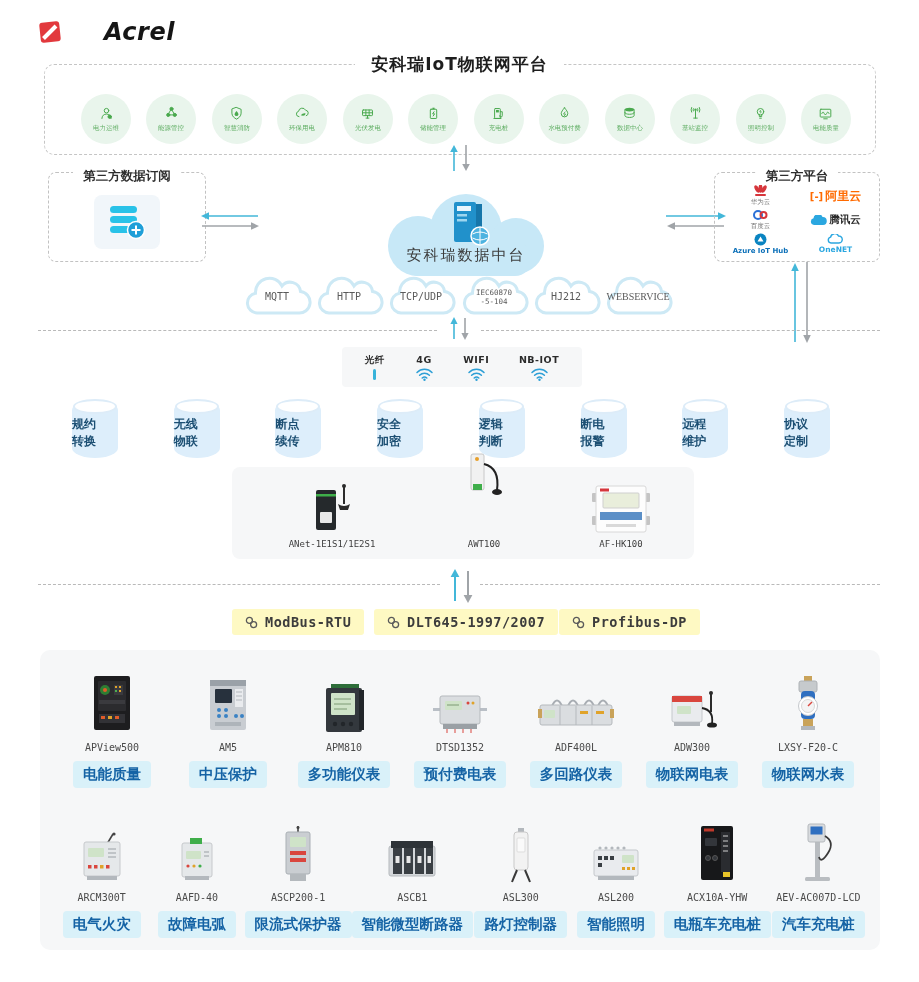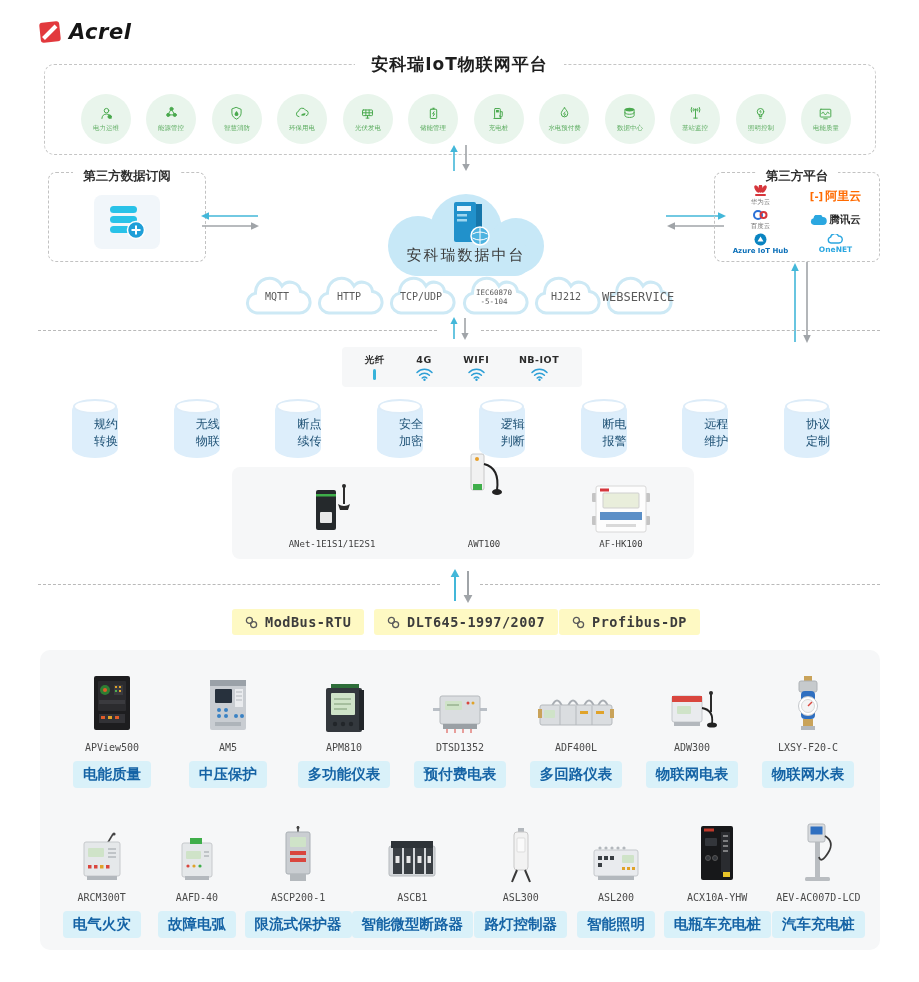--- a/index.html
+++ b/index.html
@@ -1,21 +1,21 @@
 <!DOCTYPE html>
 <html><head>
 <meta charset="utf-8">
 <style>
   * { margin:0; padding:0; box-sizing:border-box; }
   body { background:#fff; font-family:"DejaVu Sans", sans-serif; }
   .page { position:relative; width:919px; height:982px; background:#fff; overflow:hidden; }
 
   
   .logo { position:absolute; left:36px; top:18px; display:flex; align-items:center; gap:5px; }
-  .logo-text { font-size:21px; font-weight:bold; font-style:italic; color:#151515; letter-spacing:.5px; }
+  .logo-text { font-size:24px; font-weight:bold; font-style:italic; color:#151515; letter-spacing:.5px;margin-left:35px; }
 
   
   .platform-box { position:absolute; left:44px; top:64px; width:832px; height:91px; border:1px dashed #c5c5c5; border-radius:10px; }
   .platform-title { position:absolute; left:0; right:0; top:53px; text-align:center; z-index:2; }
   .platform-title span { background:#fff; padding:0 16px; font-size:17px; font-weight:bold; color:#1e1e1e; letter-spacing:1px; }
   .apps { position:absolute; left:36px; right:24px; top:29px; display:flex; justify-content:space-between; }
   .app { width:50px; height:50px; border-radius:50%; background:#e9f5ec; display:flex; flex-direction:column; align-items:center; justify-content:center; gap:1px; }
   .app svg { width:17px; height:17px; stroke:#4aa94e; stroke-width:1.4; stroke-linecap:round; stroke-linejoin:round; fill:none; }
   .app-label { font-size:7px; color:#5fae63; white-space:nowrap; transform:scale(.92); }
 
@@ -55,21 +55,21 @@
   .conn { position:absolute; left:342px; top:347px; width:240px; height:40px; background:#f6f7f8; border-radius:4px; display:flex; align-items:center; justify-content:space-around; padding:0 8px; }
   .conn-item { display:flex; flex-direction:column; align-items:center; gap:2px; }
   .conn-label { font-size:9.5px; font-weight:bold; color:#2b2b2b; letter-spacing:.5px; }
   .fiber-bar { width:3px; height:11px; background:#38b3da; border-radius:2px; }
 
   
   .caps { position:absolute; left:72px; top:400px; width:758px; display:flex; justify-content:space-between; }
   .cyl { position:relative; width:46px; height:58px; }
   .cyl-body { position:absolute; inset:0; background:#ddeefb; border-radius:23px / 10px; }
   .cyl-top { position:absolute; left:1px; top:-1px; width:44px; height:15px; background:#fff; border:2.5px solid #ddecf8; border-radius:50%; }
-  .cyl-label { position:absolute; left:0; right:0; top:16px; text-align:right; font-size:12px; font-weight:normal; color:#1c4f73; line-height:1.45; white-space:pre-line; }
+  .cyl-label { position:absolute; left:0; right:0; top:16px; text-align:left; font-size:12px; font-weight:bold; color:#1c4f73; line-height:1.45; white-space:pre-line; }
 
   
   .gw-box { position:absolute; left:232px; top:467px; width:462px; height:92px; background:#f6f7f8; border-radius:8px; }
   .gw { position:absolute; bottom:10px; display:flex; flex-direction:column; align-items:center; }
   .gw-model { margin-top:3px; font-family:"DejaVu Sans Mono",monospace; font-size:9px; color:#3d3d3d; }
 
   
   .bus-pill { position:absolute; top:609px; display:inline-flex; align-items:center; gap:7px; background:#fef9c3; border-radius:3px; padding:5px 13px; }
   .bus-pill span { font-family:"DejaVu Sans Mono",monospace; font-size:13.5px; font-weight:bold; color:#3c3c3c; letter-spacing:.5px; white-space:nowrap; }
 
@@ -331,21 +331,21 @@
   <div class="pcloud" style="left:531px;">
     <svg viewBox="0 0 70 46">
         <path d="M15 41 a10 10 0 0 1 -1.5 -19.8 A14 14 0 0 1 40 14 a10.5 10.5 0 0 1 18.5 5.5 A9.5 9.5 0 0 1 56 41 Z" fill="#fff" stroke="#cde9f5" stroke-width="3"></path>
       </svg>
     <div class="pcloud-label">HJ212</div>
   </div>
   <div class="pcloud" style="left:603px;">
     <svg viewBox="0 0 70 46">
         <path d="M15 41 a10 10 0 0 1 -1.5 -19.8 A14 14 0 0 1 40 14 a10.5 10.5 0 0 1 18.5 5.5 A9.5 9.5 0 0 1 56 41 Z" fill="#fff" stroke="#cde9f5" stroke-width="3"></path>
       </svg>
-    <div class="pcloud-label" style="font-size:12px;">WEBSERVICE</div>
+    <div class="pcloud-label" style="font-size:10px;font-family:Liberation Serif, serif;">WEBSERVICE</div>
   </div>
 
   <div class="sep" style="left:38px;top:330px;width:399px;"></div>
   <div class="sep" style="left:481px;top:330px;width:399px;"></div>
   <svg class="arrow-svg" style="left:444px;top:315px;" width="32" height="27">
     <line x1="10" y1="24" x2="10" y2="7" stroke="#43b7d9" stroke-width="1.6"></line>
       <polygon points="10,2 6.4,9 13.6,9" fill="#43b7d9"></polygon>
     <line x1="21" y1="3" x2="21" y2="20" stroke="#a0a4a8" stroke-width="1.6"></line>
       <polygon points="21,25 17.4,18 24.6,18" fill="#a0a4a8"></polygon>
   </svg>

